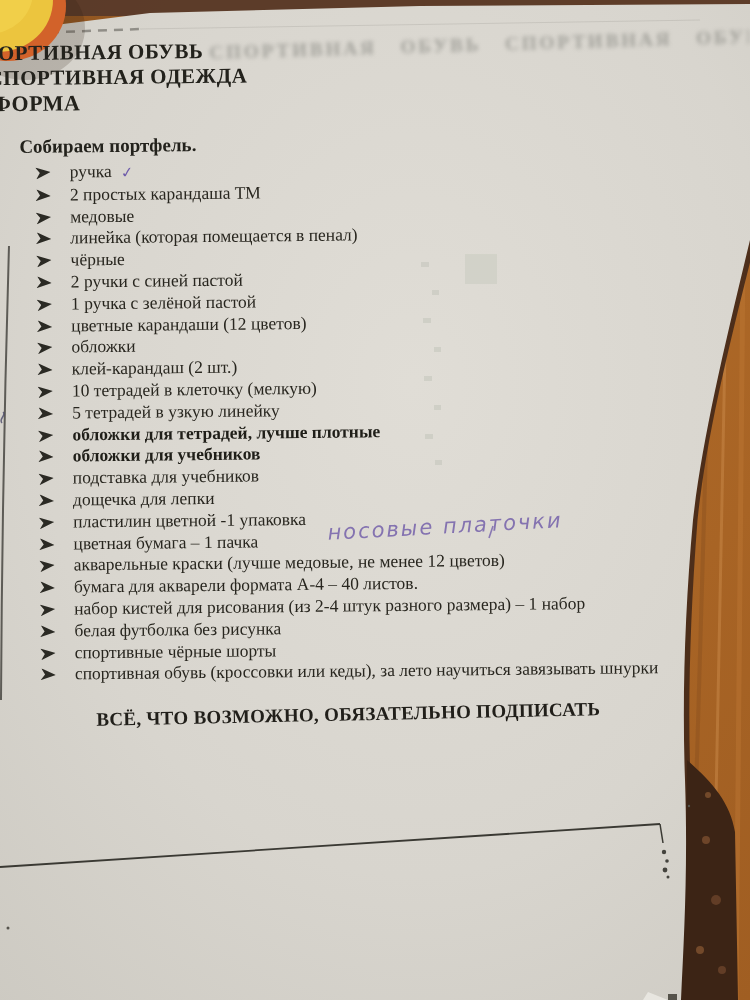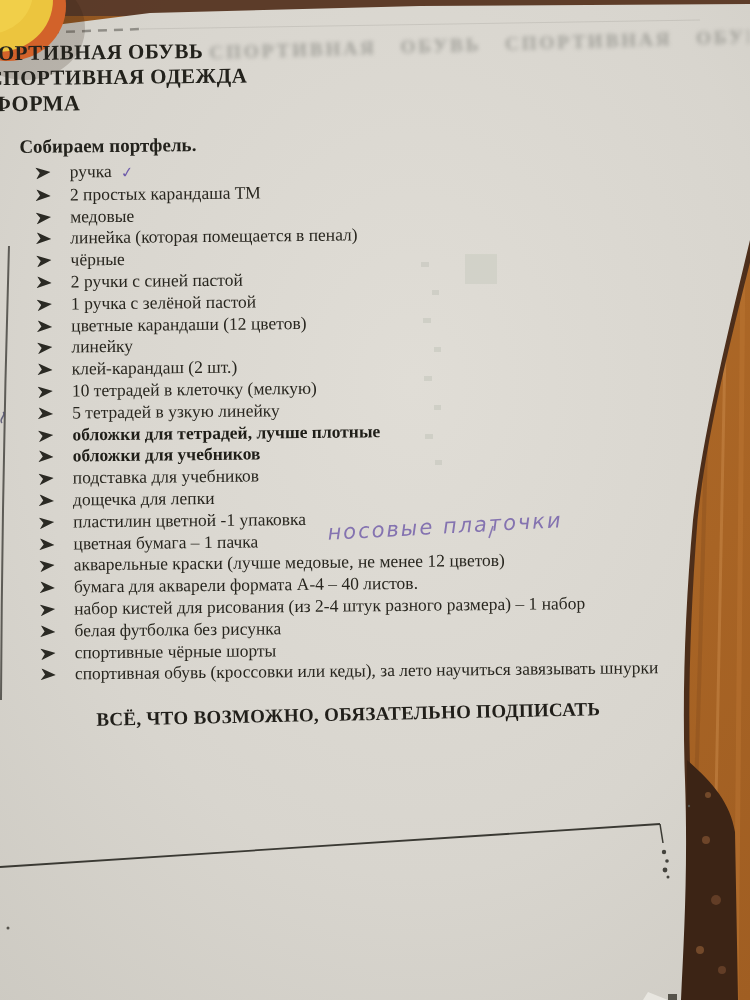--- a/index.html
+++ b/index.html
@@ -161,21 +161,21 @@
         <li>
           <span class="bullet"></span>
           <span class="txt">1 ручка с зелёной пастой</span>
         </li>
         <li>
           <span class="bullet"></span>
           <span class="txt">цветные карандаши (12 цветов)</span>
         </li>
         <li>
           <span class="bullet"></span>
-          <span class="txt">линейку</span>
+          <span class="txt">обложки</span>
         </li>
         <li>
           <span class="bullet"></span>
           <span class="txt">клей-карандаш (2 шт.)</span>
         </li>
         <li>
           <span class="bullet"></span>
           <span class="txt">10 тетрадей в клеточку (мелкую)</span>
         </li>
         <li>

